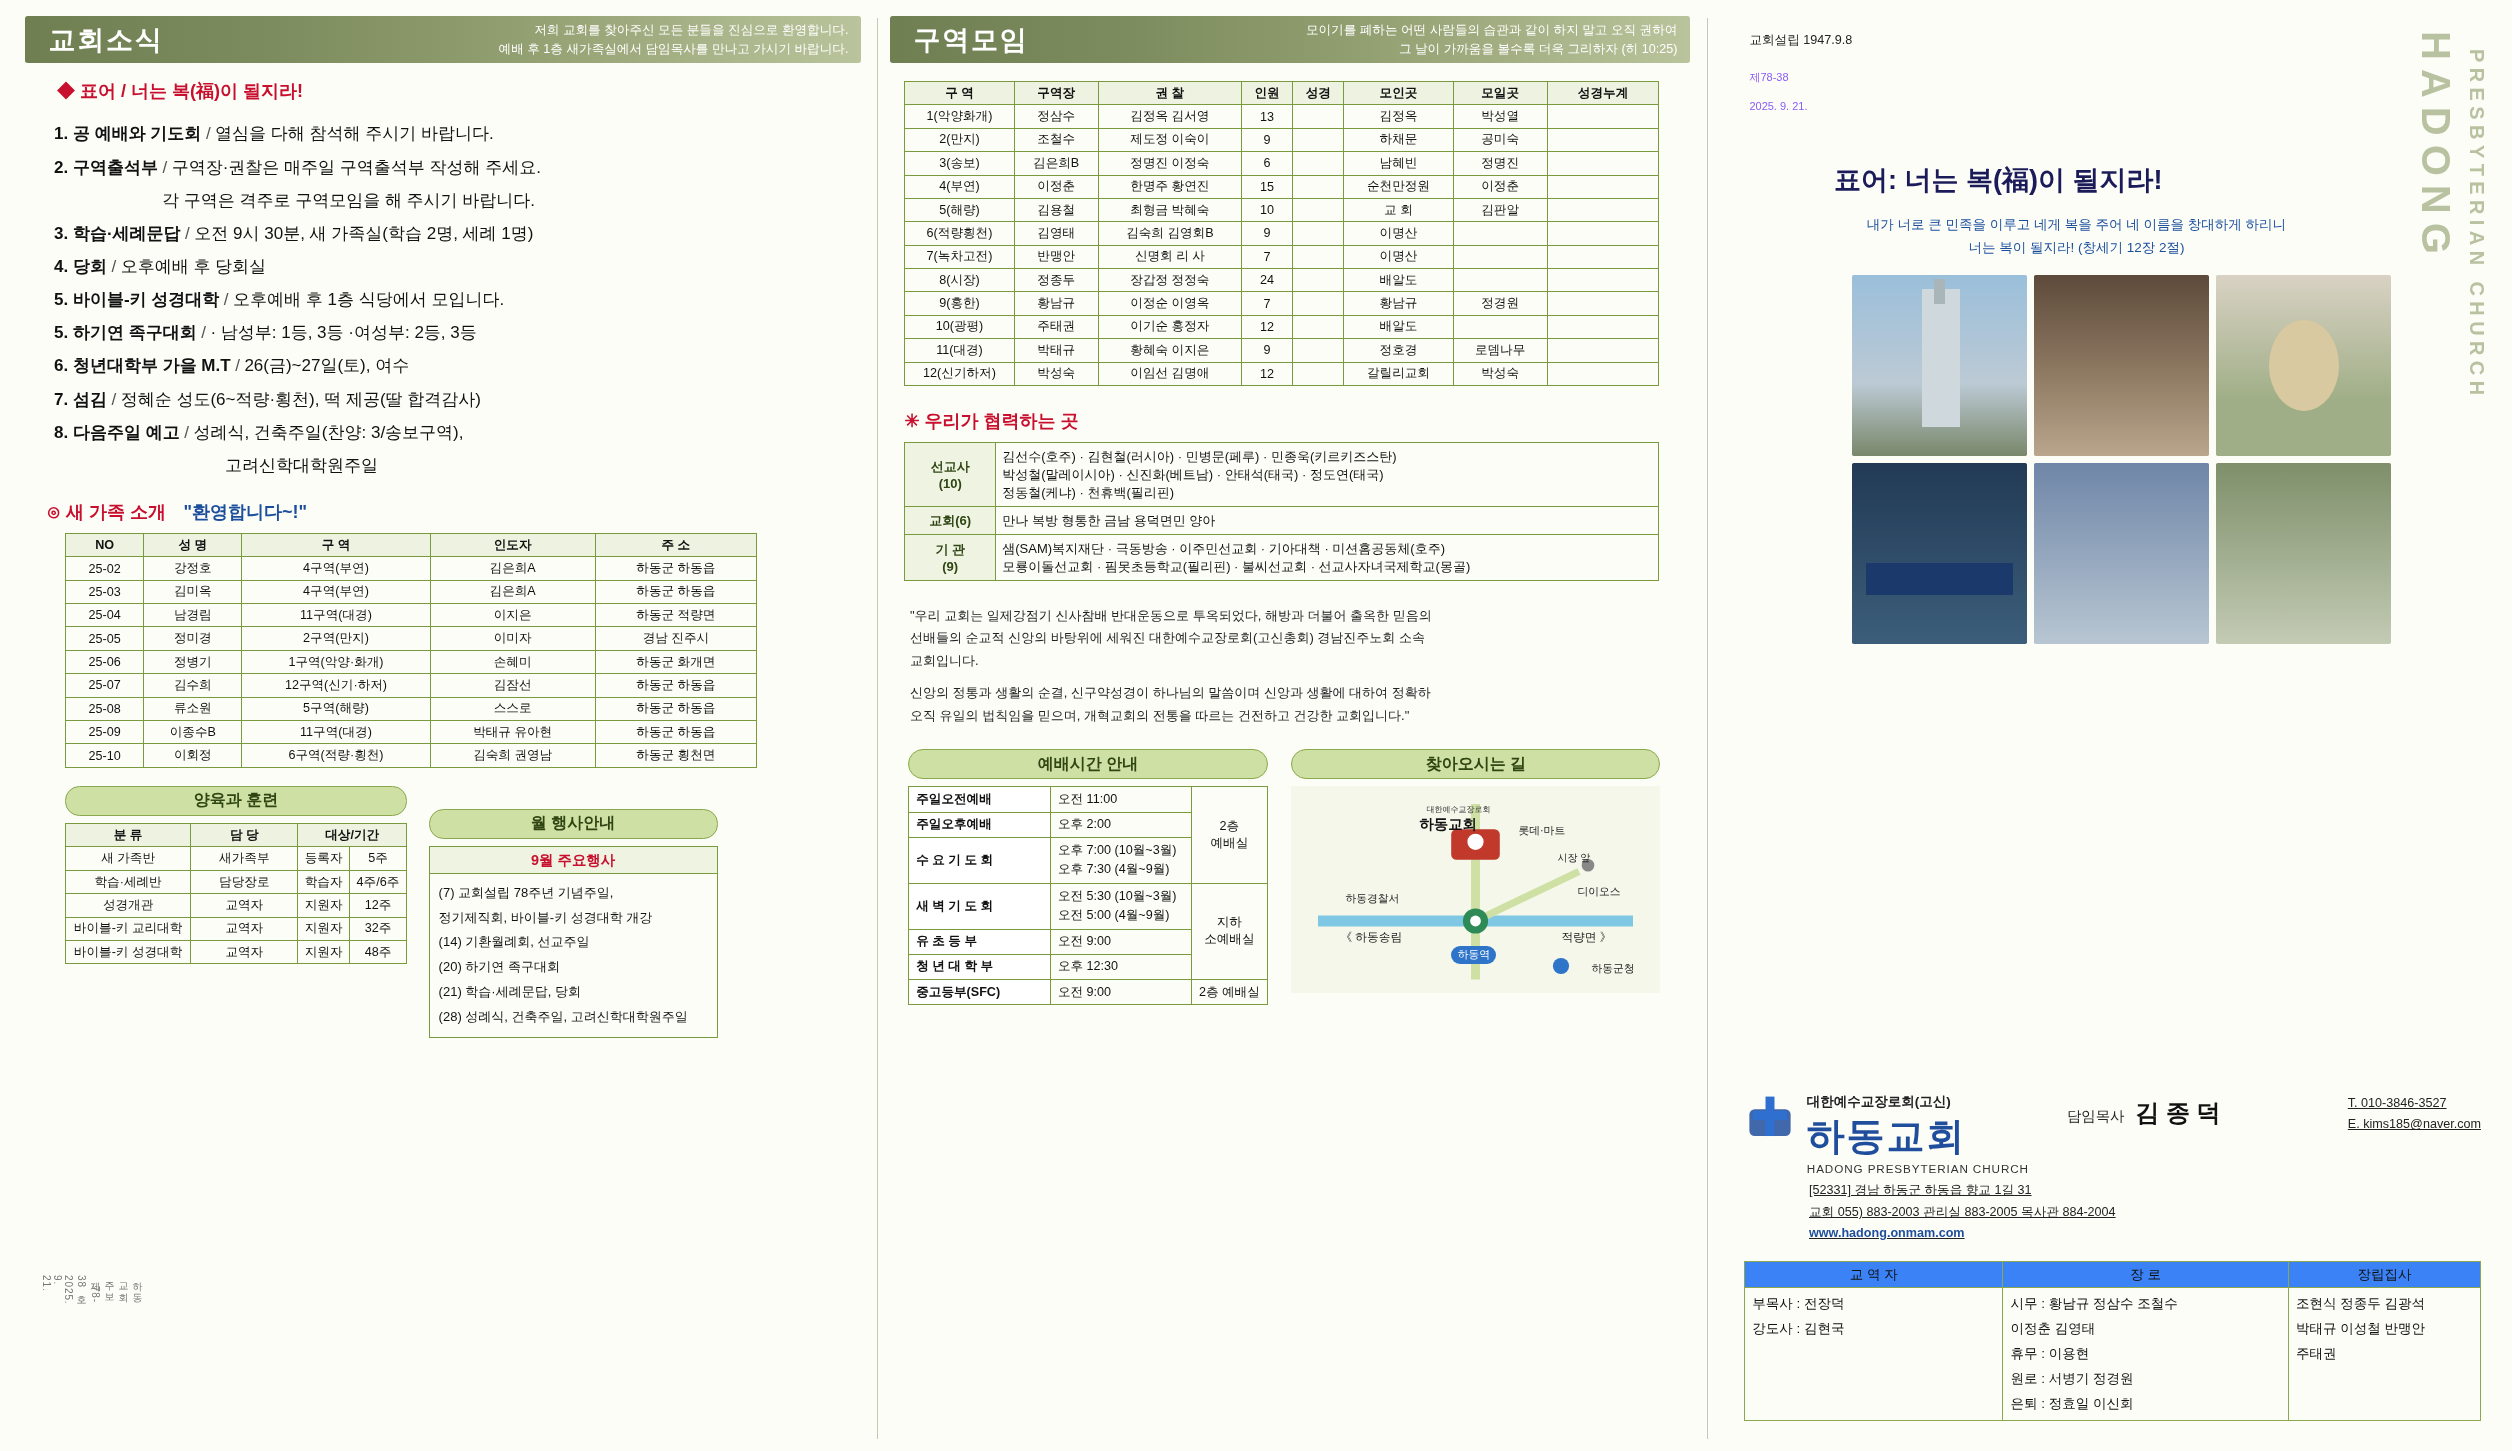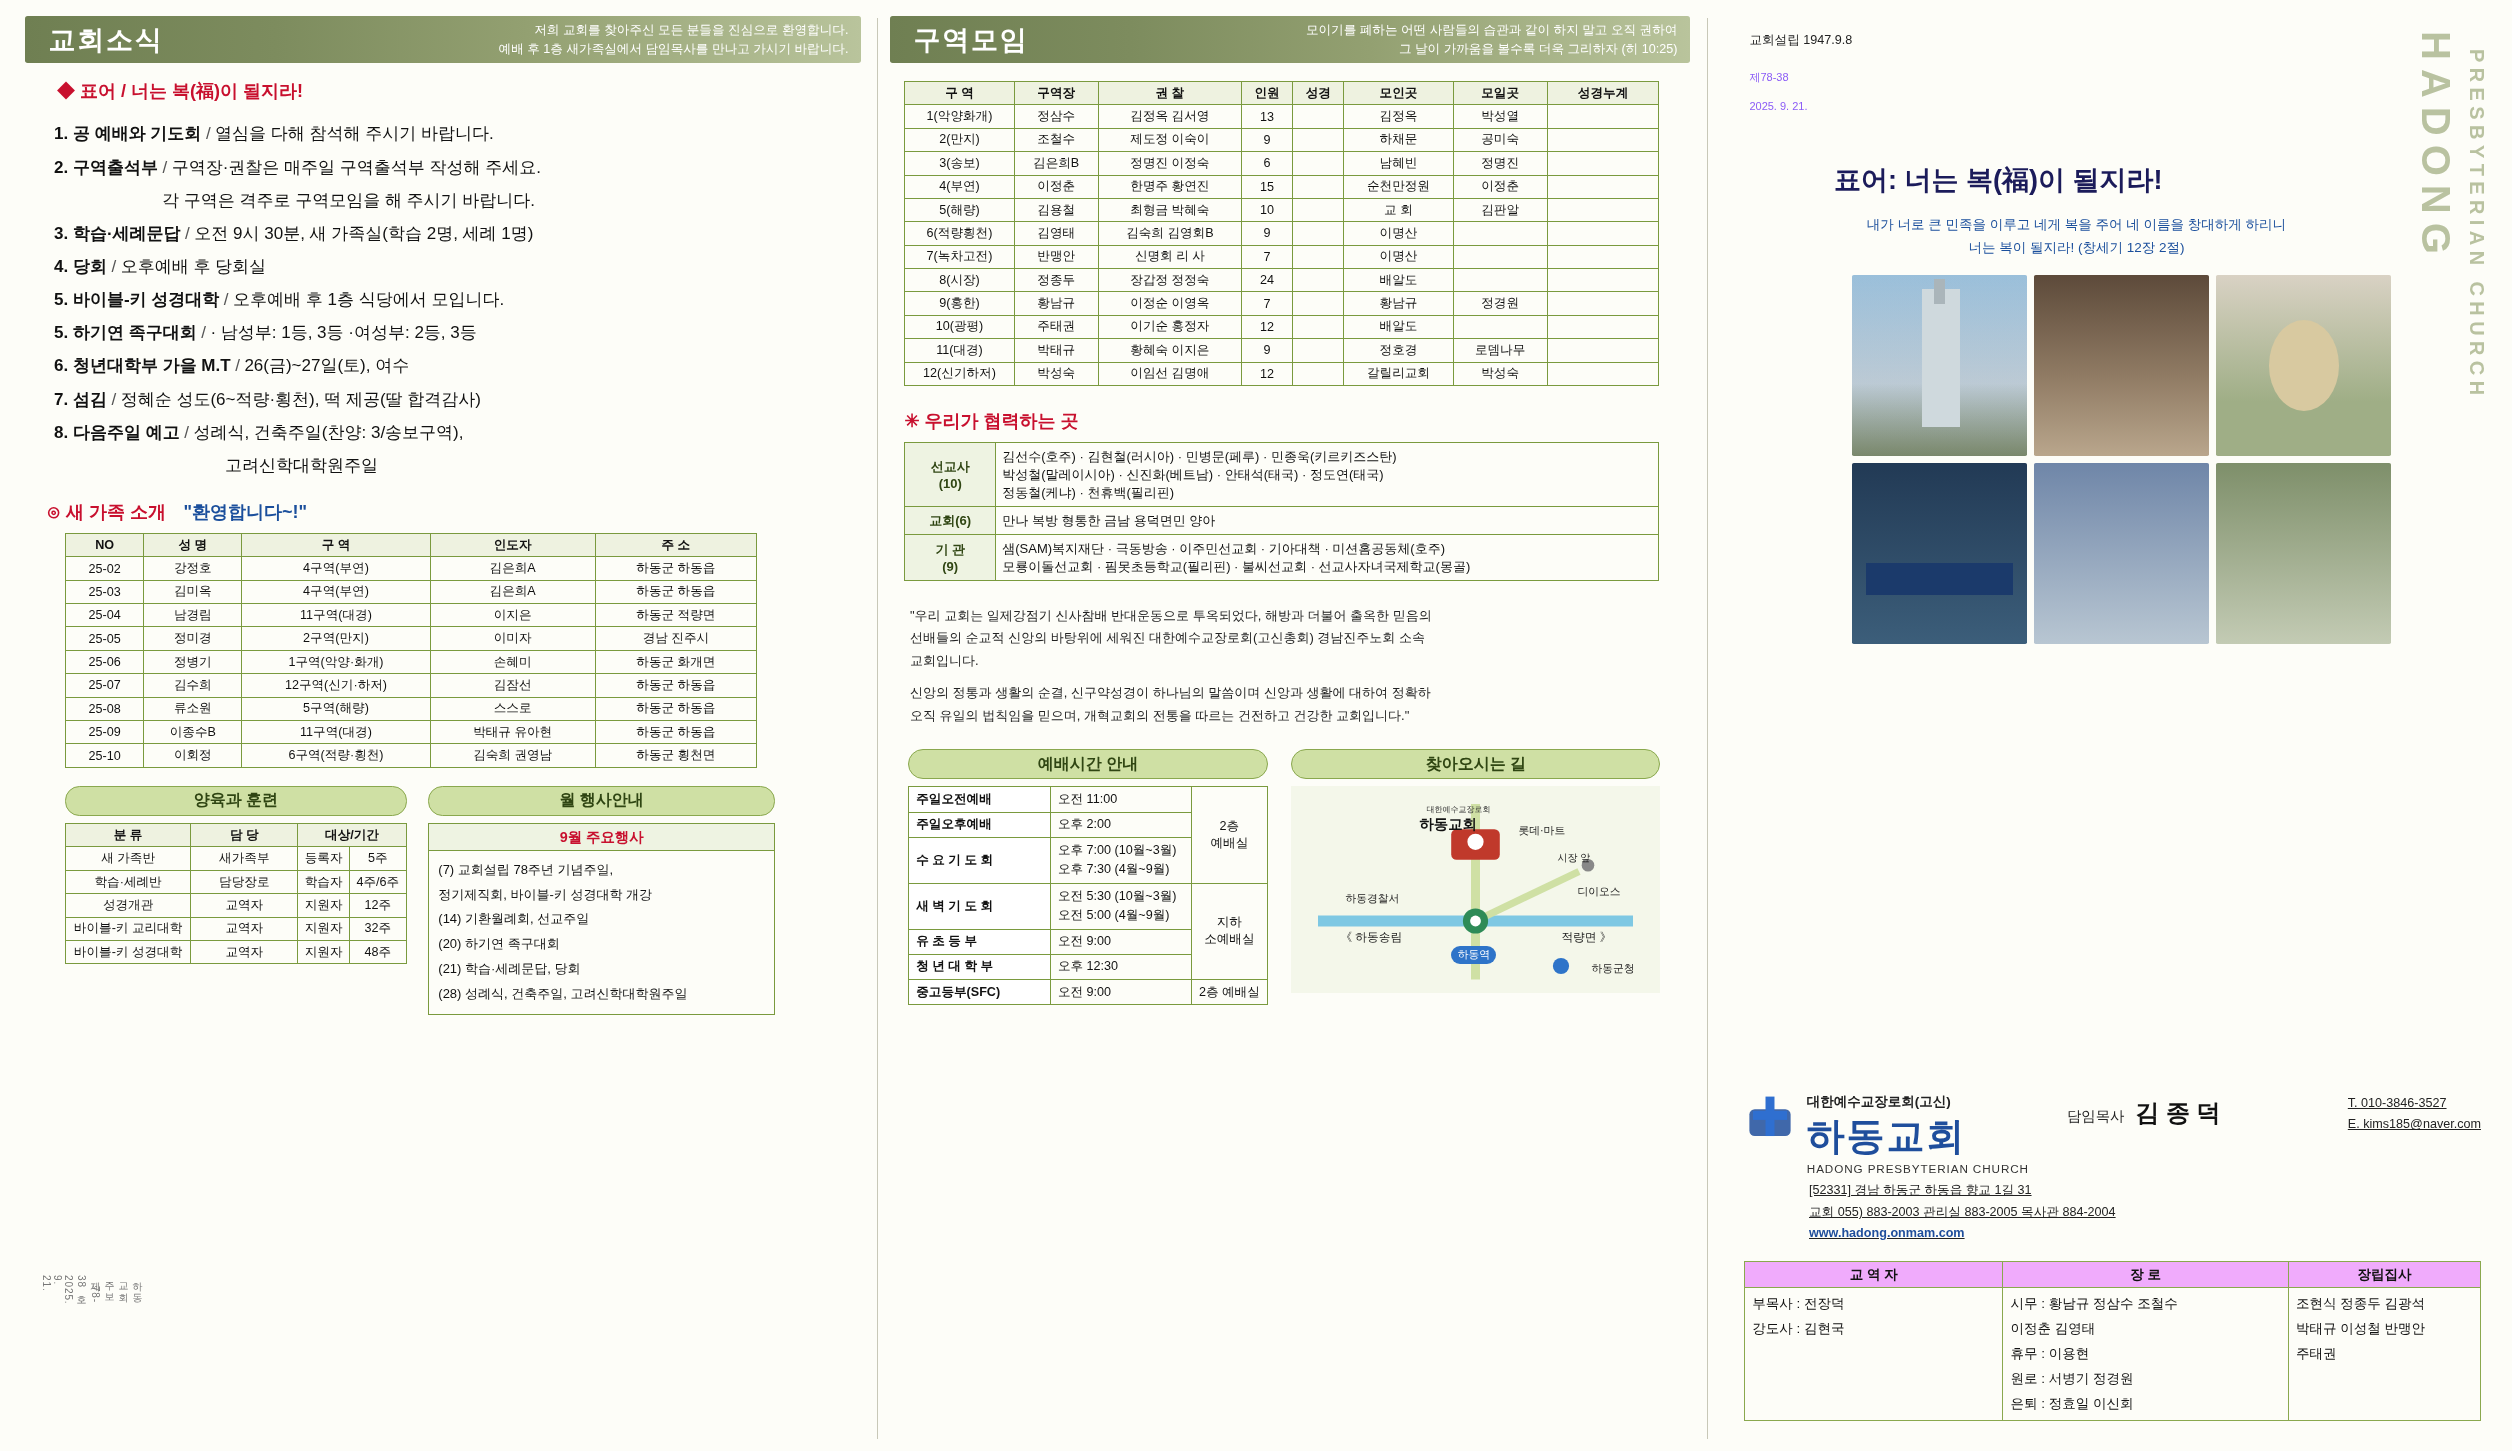--- a/index.html
+++ b/index.html
@@ -86,21 +86,21 @@
   .photo{background:#9bb0bf;border-radius:1.8px;overflow:hidden;position:relative;}
   .photo .ov{position:absolute;inset:0;}
 
   .church-name{font-size:38px;font-weight:bold;color:#1f4e9c;letter-spacing:1.8px;}
   .church-sub{font-size:11.7px;color:#333;letter-spacing:0.9px;}
   .denom{font-size:13.5px;font-weight:bold;color:#222;}
   .contact{font-size:12.6px;color:#222;line-height:1.7;text-decoration:underline;}
   .blue{color:#1f4e9c;}
   table.staff{border-collapse:collapse;font-size:13.5px;width:100%;}
   table.staff th,table.staff td{border:0.9px solid #8aa84e;padding:3.6px 7.2px;}
-  table.staff th{background:#f0abfc;font-weight:bold;text-align:center;}
+  table.staff th{background:#3b82f6;font-weight:normal;text-align:center;}
   table.staff td{vertical-align:top;}
   .staffline{line-height:1.85;}
   .vert-side{
     position:absolute;writing-mode:vertical-rl;font-size:10px;color:#777;letter-spacing:0.9px;
   }
   .logo-cross{
     width:52px;height:52px;position:relative;
   }
 </style>
 </head>
@@ -252,21 +252,21 @@
           <tr>
                 <td>바이블-키 성경대학</td>
                 <td>교역자</td>
                 <td>지원자</td>
                 <td>48주</td>
               </tr>
         </tbody>
           </table>
       </div>
 
-      <div style="width:347px;">
+      <div style="width:289px;margin-top:23px;">
         <div class="pill">월 행사안내</div>
         <div style="border:0.9px solid #7a9a3e;margin-top:7.2px;">
           <div style="background:#eef3e2;border-bottom:0.9px solid #7a9a3e;text-align:center;font-weight:bold;color:#c8102e;font-size:14.4px;padding:3.6px 0;">9월 주요행사</div>
           <div style="padding:6.3px 9px;font-size:13px;line-height:1.92;">
             <div>(7) 교회설립 78주년 기념주일,</div>
             <div>      정기제직회, 바이블-키 성경대학 개강</div>
             <div>(14) 기환월례회, 선교주일</div>
             <div>(20) 하기연 족구대회</div>
             <div>(21) 학습·세례문답, 당회</div>
             <div>(28) 성례식, 건축주일, 고려신학대학원주일</div>

